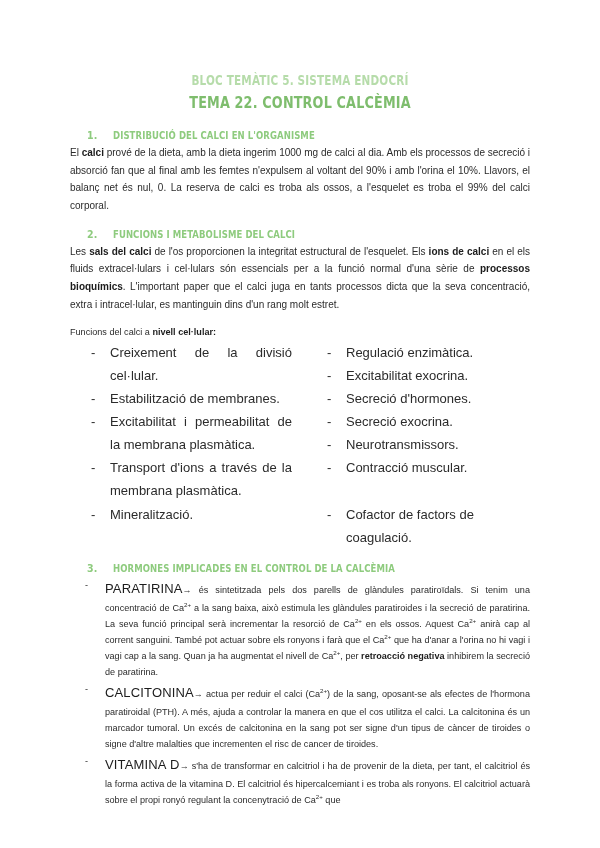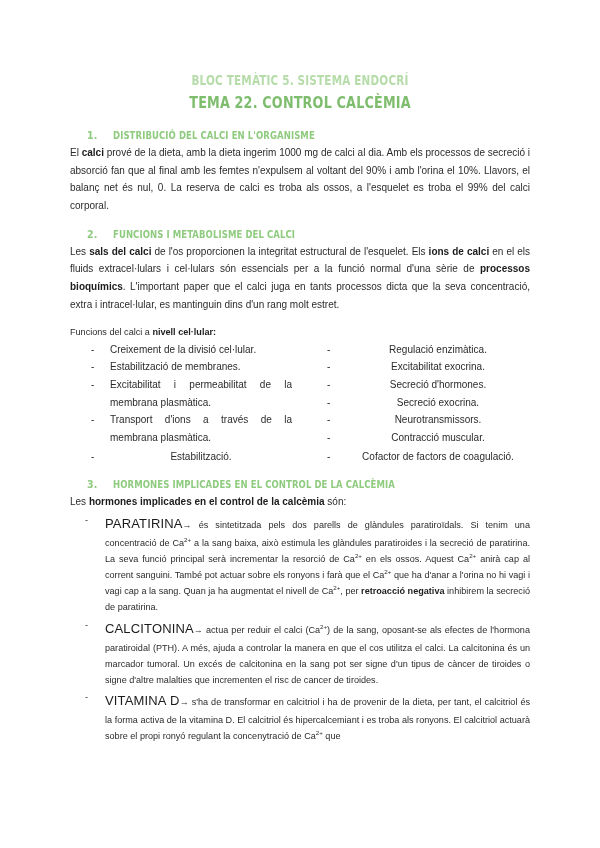--- a/index.html
+++ b/index.html
@@ -97,35 +97,35 @@
   }
   .col-l { width: 50%; box-sizing: border-box; padding-right: 8px; }
   .col-r { width: 50%; box-sizing: border-box; padding-left: 6px; }
   ul.dash {
     list-style: none;
     margin: 0;
     padding: 0 0 0 21px;
   }
   ul.dash > li {
     position: relative;
-    font-size: 10px;
+    font-size: 13px;
     line-height: 1.77;
     color: #2b2b2b;
     padding-left: 19px;
     text-align: justify;
     text-justify: inter-word;
   }
   ul.dash > li::before {
     content: "-";
     position: absolute;
     left: 0;
     top: 0;
     color: #2b2b2b;
   }
-  ul.dash.nojust > li { text-align: center; }
+  ul.dash.nojust > li { text-align: left; }
   ul.hormones {
     list-style: none;
     margin: 1px 0 0 0;
     padding: 0 0 0 15px;
   }
   ul.hormones > li {
     position: relative;
     font-size: 9.1px;
     line-height: 1.77;
     color: #2b2b2b;
@@ -191,35 +191,34 @@
         <li>Neurotransmissors.</li>
         <li>Contracció muscular.</li>
       </ul>
     </div>
   </div>
 
 
   <div class="cols">
     <div class="col-l">
       <ul class="dash nojust">
-        <li>Estabilització.</li>
+        <li>Mineralització.</li>
       </ul>
     </div>
     <div class="col-r">
       <ul class="dash nojust">
         <li>Cofactor de factors de coagulació.</li>
       </ul>
     </div>
   </div>
 
   <div class="section-head">
     <span class="num">3.</span>
     <span class="stxt">HORMONES IMPLICADES EN EL CONTROL DE LA CALCÈMIA</span>
   </div>
-  <p class="body"><span>Les </span><b>hormones implicades en el control de la calcèmia</b><span> són:</span></p>
 
   <ul class="hormones">
     <li><span class="hname">PARATIRINA</span><span class="arrow">→</span><span> és sintetitzada pels dos parells de glàndules paratiroïdals. Si tenim una concentració de Ca</span><sup>2+</sup><span> a la sang baixa, això estimula les glàndules paratiroides i la secreció de paratirina. La seva funció principal serà incrementar la resorció de Ca</span><sup>2+</sup><span> en els ossos. Aquest Ca</span><sup>2+</sup><span> anirà cap al corrent sanguini. També pot actuar sobre els ronyons i farà que el Ca</span><sup>2+</sup><span> que ha d'anar a l'orina no hi vagi i vagi cap a la sang. Quan ja ha augmentat el nivell de Ca</span><sup>2+</sup><span>, per </span><b>retroacció negativa</b><span> inhibirem la secreció de paratirina.</span></li>
 
     <li><span class="hname">CALCITONINA</span><span class="arrow">→</span><span> actua per reduir el calci (Ca</span><sup>2+</sup><span>) de la sang, oposant-se als efectes de l'hormona paratiroidal (PTH). A més, ajuda a controlar la manera en que el cos utilitza el calci. La calcitonina és un marcador tumoral. Un excés de calcitonina en la sang pot ser signe d'un tipus de càncer de tiroides o signe d'altre malalties que incrementen el risc de cancer de tiroides.</span></li>
 
     <li><span class="hname">VITAMINA D</span><span class="arrow">→</span><span> s'ha de transformar en calcitriol i ha de provenir de la dieta, per tant, el calcitriol és la forma activa de la vitamina D. El calcitriol és hipercalcemiant i es troba als ronyons. El calcitriol actuarà sobre el propi ronyó regulant la concenytració de Ca</span><sup>2+</sup><span> que</span></li>
   </ul>
 
 </div>

